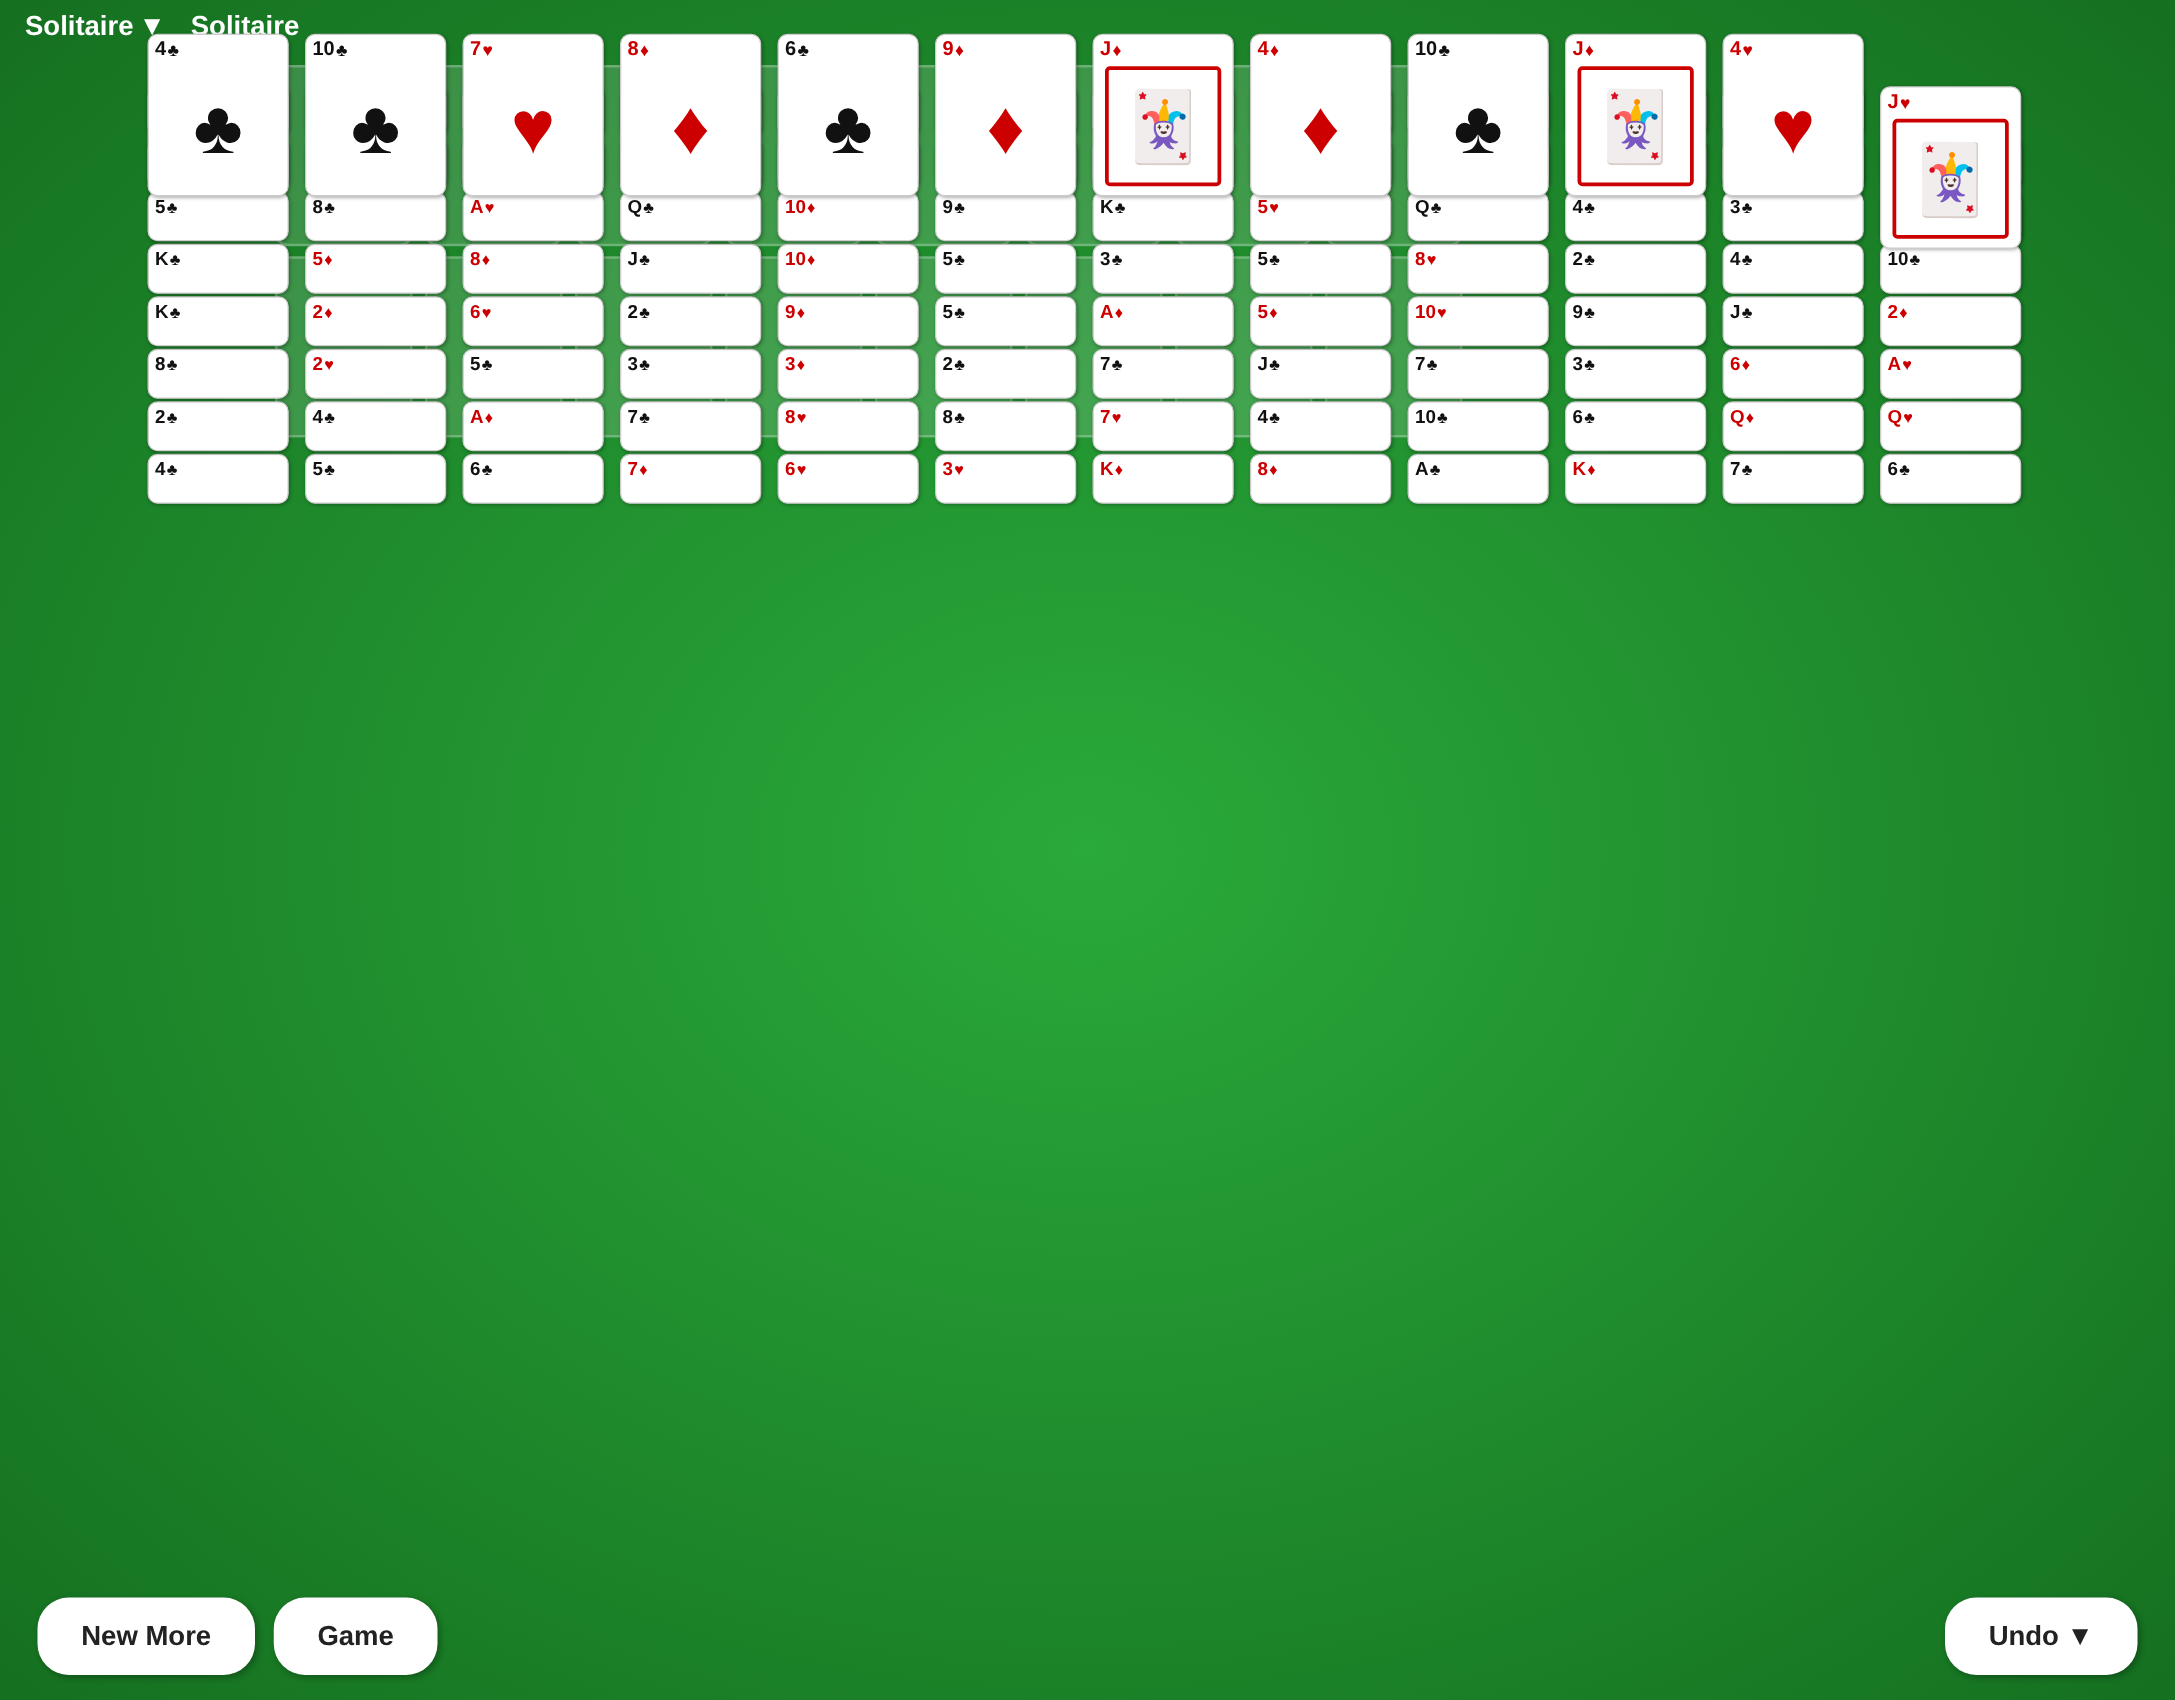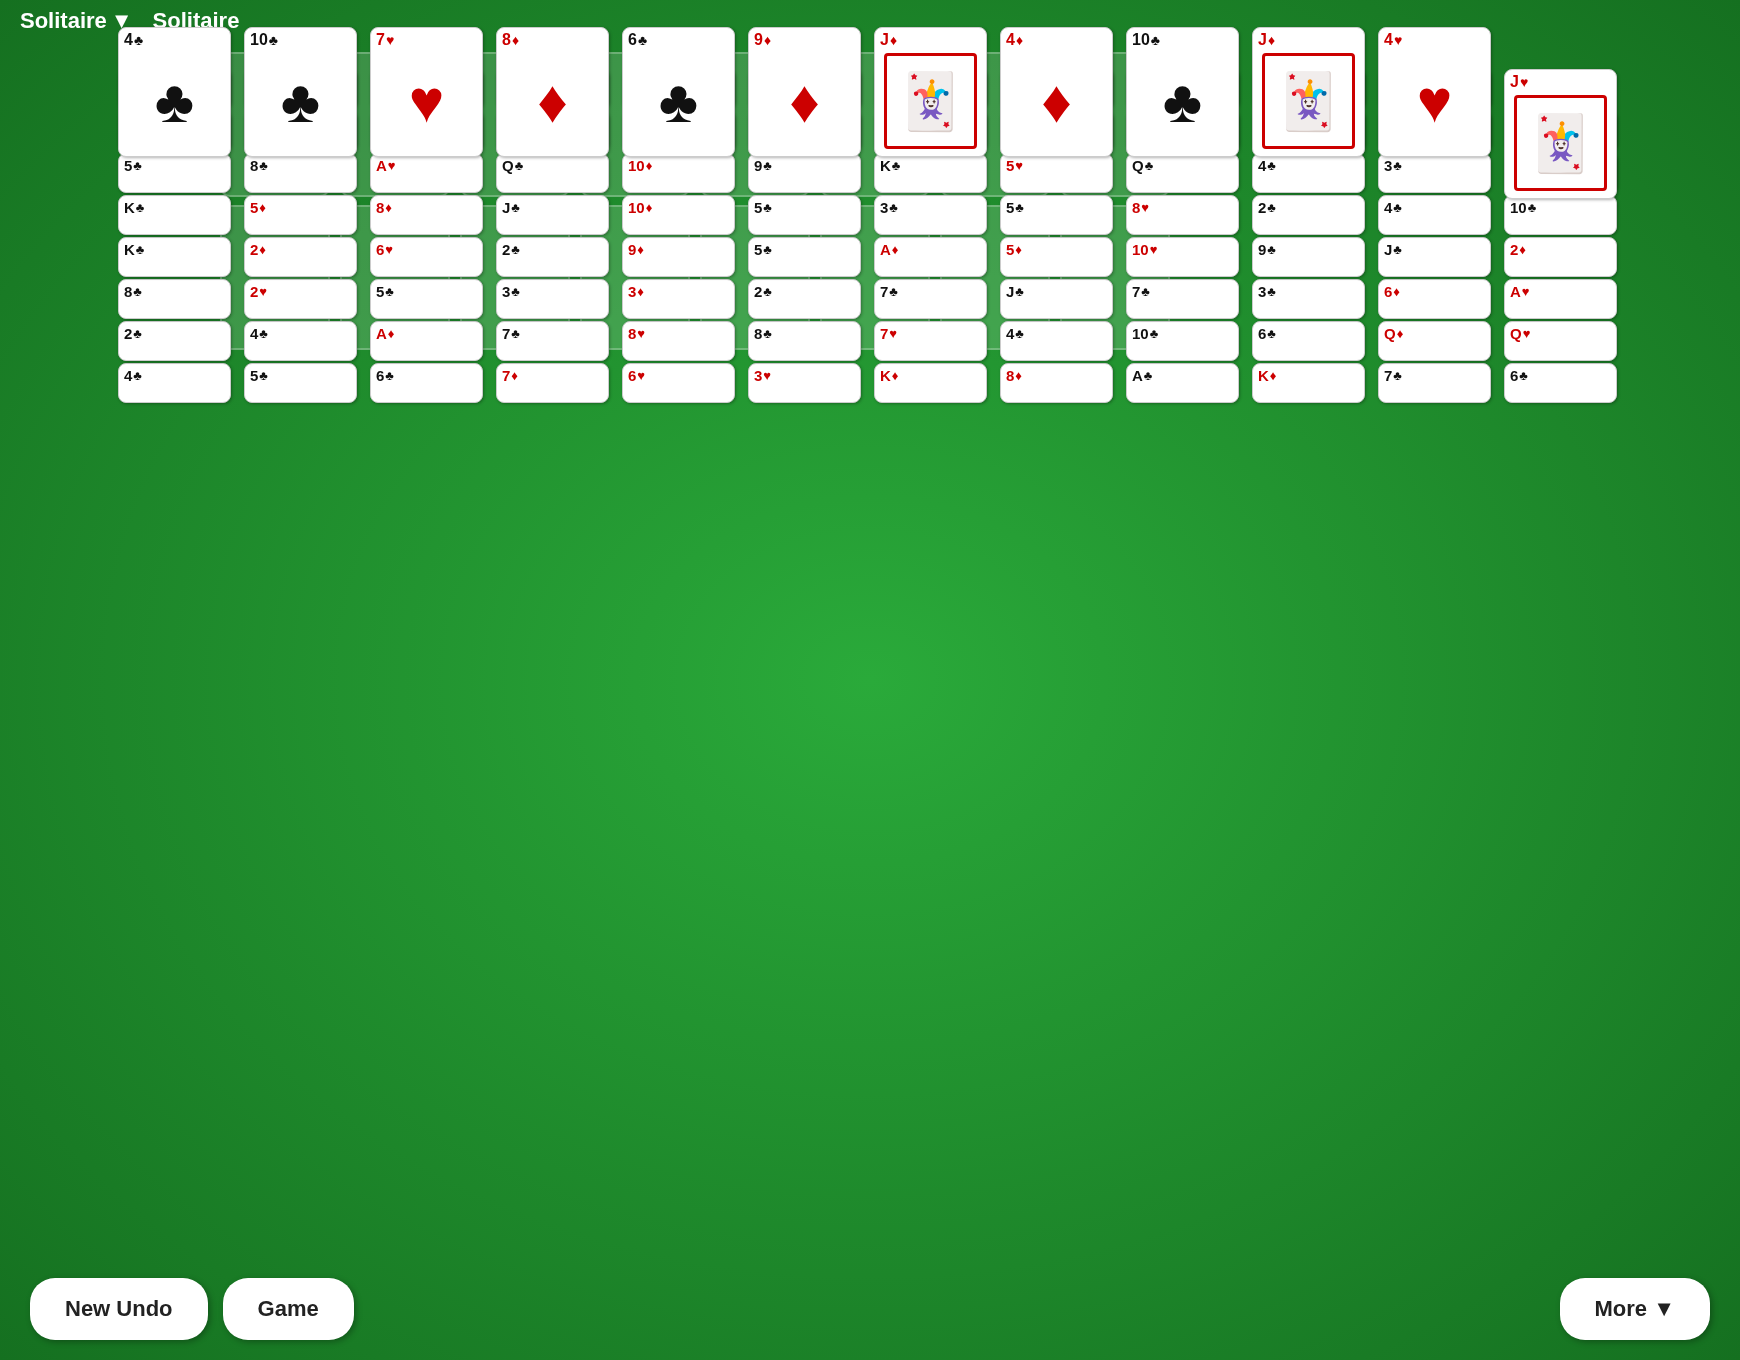--- a/index.html
+++ b/index.html
@@ -853,17 +853,17 @@
             <div class="card-center" style="font-size:55px;color:#cc0000;border:3px solid #cc0000;margin:4px;border-radius:4px;display:flex;align-items:center;justify-content:center;flex:1;">
               🃏
             </div>
           </div>
       </div>
     </div>
 </div>
 
 <div class="bottom-bar">
   <div class="bottom-left">
-    <button class="btn">New Undo</button>
+    <button class="btn">New More</button>
     <button class="btn">Game</button>
   </div>
-  <button class="btn">More ▼</button>
+  <button class="btn">Undo ▼</button>
 </div>
 
 </body></html>

